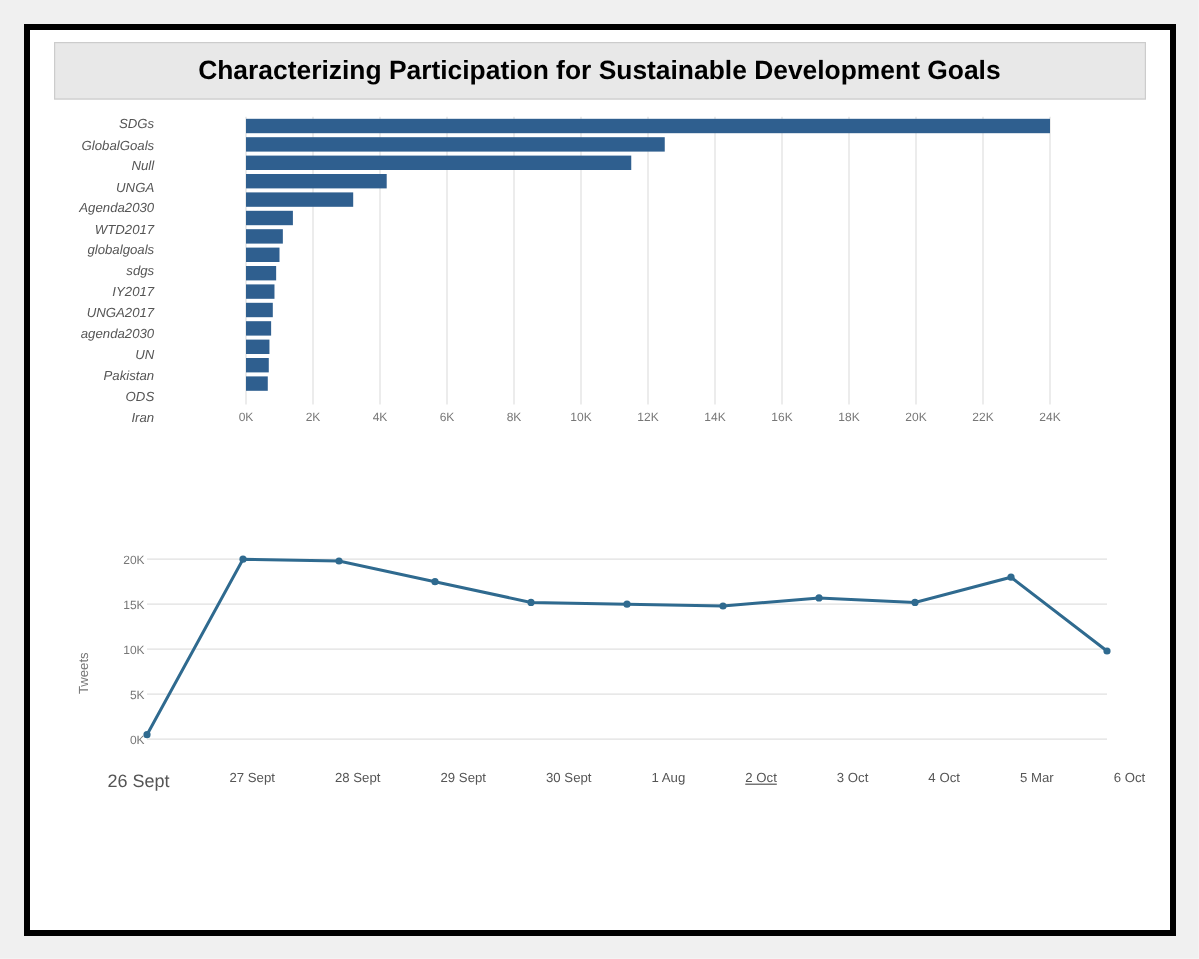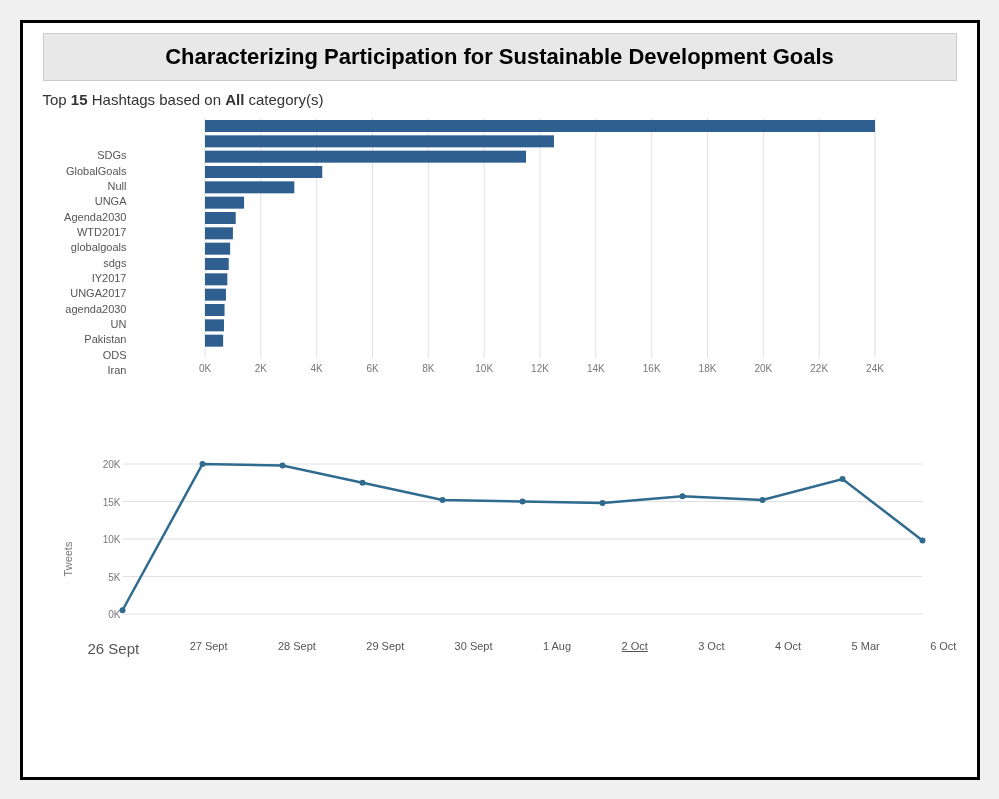--- a/index.html
+++ b/index.html
@@ -7,21 +7,21 @@
       font-family: Arial, sans-serif;
       background: #f0f0f0;
       display: flex;
       justify-content: center;
       align-items: center;
       width: 999px;
       height: 799px;
     }
     .dashboard {
       background: #fff;
-      border: 3px solid #000000;
+      border: 5px solid #000000;
       width: 960px;
       height: 760px;
       padding: 10px 20px;
       position: relative;
     }
     .main-title {
       text-align: center;
       font-size: 22px;
       font-weight: bold;
       background: #e8e8e8;
@@ -67,28 +67,29 @@
     }
     .chart-subtitle b { font-weight: bold; }
     .bar-chart-wrapper {
       display: flex;
       height: 300px;
       position: relative;
     }
     .bar-labels {
       display: flex;
       flex-direction: column;
-      justify-content: flex-end;
+      justify-content: space-between;
       width: 90px;
       text-align: right;
       padding-right: 6px;
       font-size: 11px;
       color: #555;
       height: 260px;
       margin-top: 4px;
+      font-style: italic;
     }
     .bar-area {
       flex: 1;
       position: relative;
       height: 260px;
       margin-top: 4px;
     }
     
     .bottom-chart-section {
       flex: 1;
@@ -120,23 +121,20 @@
 </head>
 <body>
 
 <div class="dashboard">
   <div class="main-title">Characterizing Participation for Sustainable Development Goals</div>
 
   <div class="content-area">
     <div class="charts-area">
 
       <div class="top-chart-section">
-        <div class="chart-subtitle">
-          Top <b>15</b> Hashtags based on <b>All</b> category(s)
-        </div>
 
         <div class="bar-chart-wrapper">
           <div class="bar-labels" id="bar-labels-container" style="height: 260px; margin-bottom: 20px;">
               <div style="height: 15.3333px; display: flex; align-items: center; justify-content: flex-end; font-size: 11px; color: rgb(85, 85, 85);">SDGs</div>
               <div style="height: 15.3333px; display: flex; align-items: center; justify-content: flex-end; font-size: 11px; color: rgb(85, 85, 85);">GlobalGoals</div>
               <div style="height: 15.3333px; display: flex; align-items: center; justify-content: flex-end; font-size: 11px; color: rgb(85, 85, 85);">Null</div>
               <div style="height: 15.3333px; display: flex; align-items: center; justify-content: flex-end; font-size: 11px; color: rgb(85, 85, 85);">UNGA</div>
               <div style="height: 15.3333px; display: flex; align-items: center; justify-content: flex-end; font-size: 11px; color: rgb(85, 85, 85);">Agenda2030</div>
               <div style="height: 15.3333px; display: flex; align-items: center; justify-content: flex-end; font-size: 11px; color: rgb(85, 85, 85);">WTD2017</div>
               <div style="height: 15.3333px; display: flex; align-items: center; justify-content: flex-end; font-size: 11px; color: rgb(85, 85, 85);">globalgoals</div>

